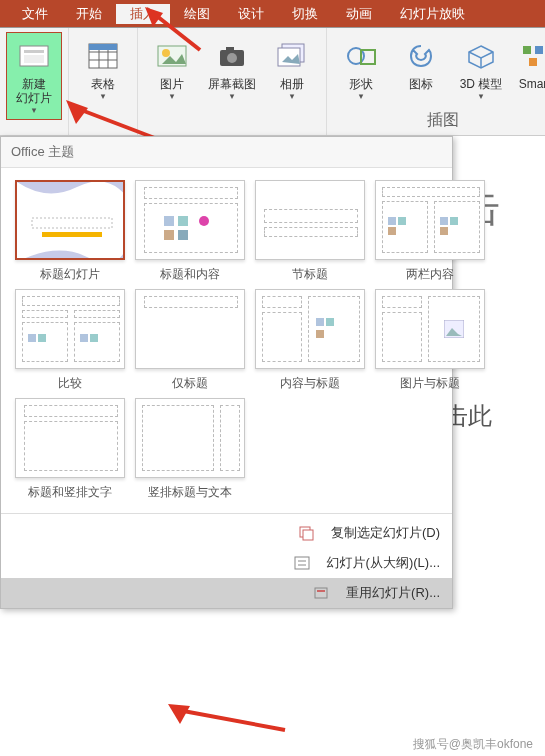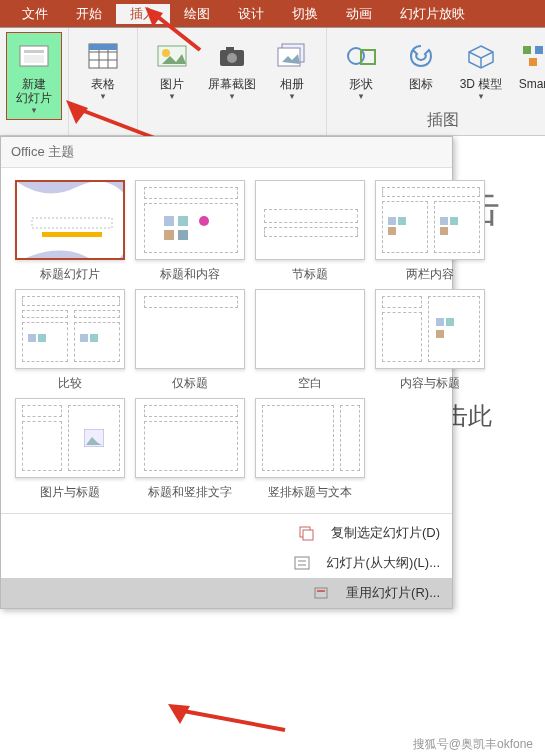--- a/index.html
+++ b/index.html
@@ -250,24 +250,20 @@
       </div>
       <div class="layout-label">比较</div>
     </div>
     <div class="layout-item">
       <div class="layout-thumb">
         <div class="thumb-dashed" style="left:8px;top:6px;width:94px;height:12px"></div>
       </div>
       <div class="layout-label">仅标题</div>
     </div>
 
-    <div class="layout-item">
-      <div class="layout-thumb"></div>
-      <div class="layout-label">空白</div>
-    </div>
     <div class="layout-item">
       <div class="layout-thumb">
         <div class="thumb-dashed" style="left:6px;top:6px;width:40px;height:12px"></div>
         <div class="thumb-dashed" style="left:6px;top:22px;width:40px;height:50px"></div>
         <div class="thumb-dashed" style="left:52px;top:6px;width:52px;height:66px"></div>
         <svg style="position:absolute;left:60px;top:28px" width="36" height="22">
             <rect width="8" height="8" fill="#b0c4de"></rect>
             <rect x="10" width="8" height="8" fill="#9cc"></rect>
             <rect y="12" width="8" height="8" fill="#ca8"></rect>
           </svg>

